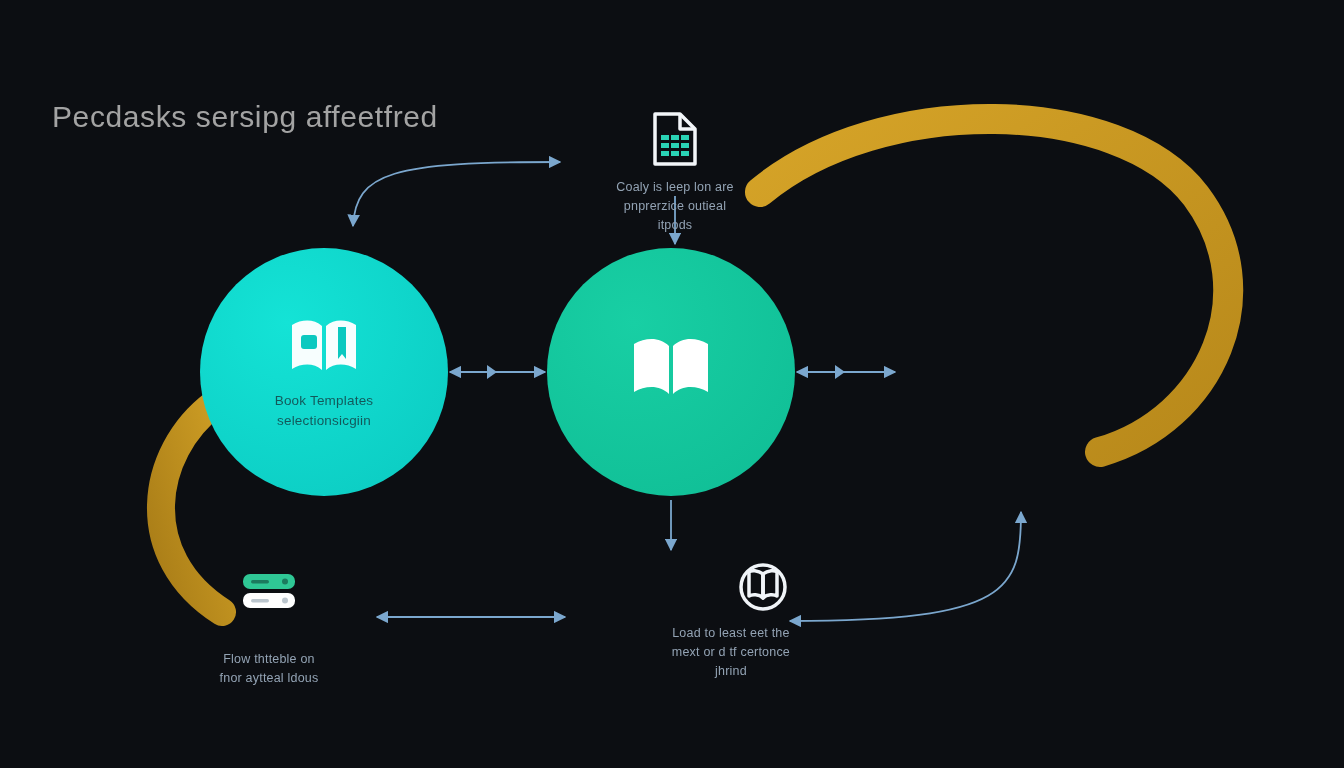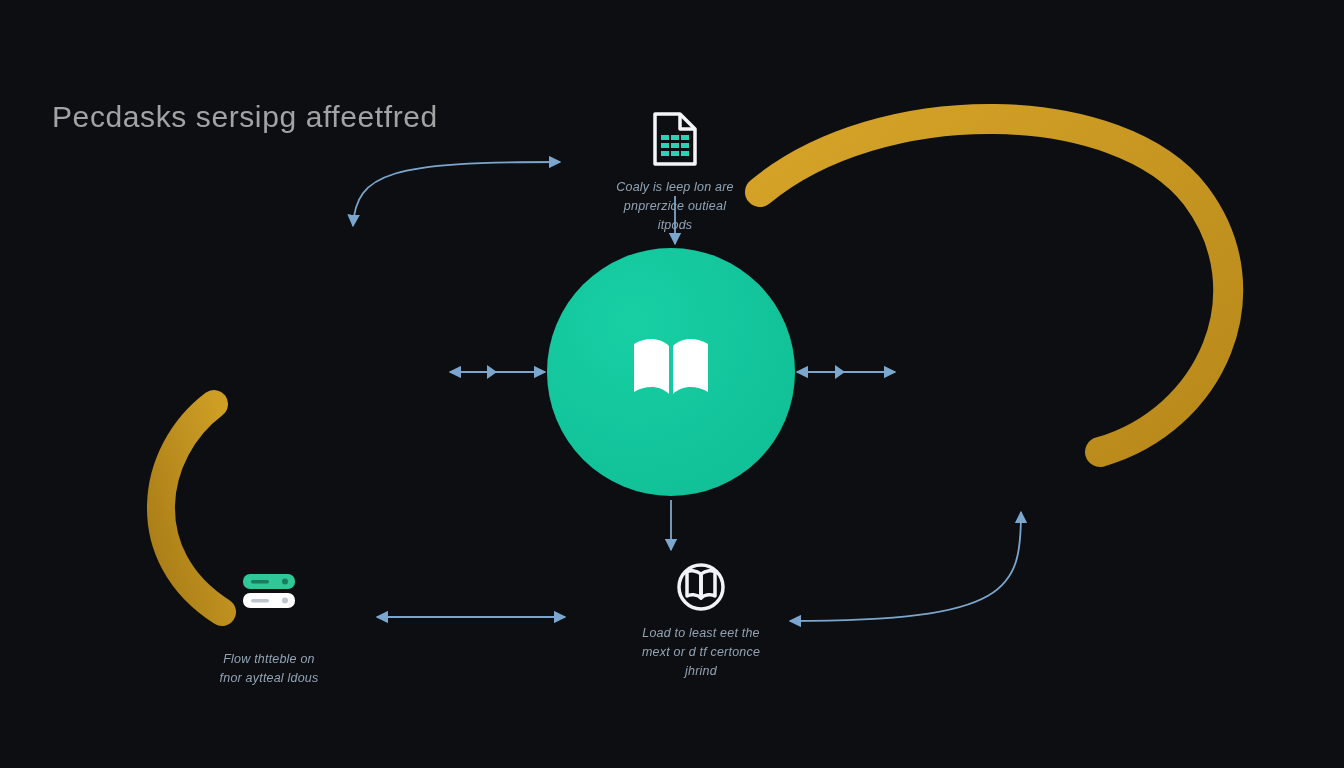--- a/index.html
+++ b/index.html
@@ -66,21 +66,20 @@
     max-width: 210px;
   }
 
   .sat {
     position: absolute;
     z-index: 5;
     display: flex;
     flex-direction: column;
     align-items: center;
     width: 240px;
-    font-style: italic;
   }
   .sat-icon {
     line-height: 0;
     display: block;
   }
   .sat-label {
     margin-top: 10px;
     text-align: center;
     font-size: 12.5px;
     line-height: 1.5;
@@ -106,20 +105,33 @@
       </linearGradient>
     </defs>
 
     <path d="M 760 192 C 880 92 1120 96 1196 196 C 1268 292 1212 420 1100 452" fill="none" stroke="url(#goldR)" stroke-width="30" stroke-linecap="round"></path>
 
     <path d="M 214 404 C 150 452 134 556 222 612" fill="none" stroke="url(#goldL)" stroke-width="28" stroke-linecap="round"></path>
   </svg>
 
   <div class="page-title">Pecdasks sersipg affeetfred</div>
 
+  <div class="node" style="left:200px; top:248px; width:248px; height:248px;
+              background:radial-gradient(circle at 35% 30%, #14e3d6, #0bc9c0);">
+    <span class="node-icon">
+      <svg width="76" height="66" viewBox="0 0 76 66">
+        <path d="M6 12c10-6 22-6 30 1v44c-8-7-20-7-30-1z" fill="#ffffff" opacity="0.97"></path>
+        <path d="M70 12c-10-6-22-6-30 1v44c8-7 20-7 30-1z" fill="#ffffff" opacity="0.97"></path>
+        <rect x="15" y="22" width="16" height="14" rx="3" fill="#0bc9c0"></rect>
+        <path d="M52 14h8v32l-4-5-4 5z" fill="#0bc9c0"></path>
+      </svg>
+    </span>
+    <div class="node-label">Book Templates
+selectionsicgiin</div>
+  </div>
 
   <div class="node" style="left:547px; top:248px; width:248px; height:248px;
               background:radial-gradient(circle at 35% 30%, #18cfa4, #0fbc94);">
     <span class="node-icon">
       <svg width="84" height="72" viewBox="0 0 84 72">
         <path d="M5 14c12-7 26-7 35 2v48c-9-9-23-9-35-2z" fill="#ffffff"></path>
         <path d="M79 14c-12-7-26-7-35 2v48c9-9 23-9 35-2z" fill="#ffffff"></path>
       </svg>
     </span>
     <div class="node-label"></div>
@@ -157,21 +169,21 @@
         <circle cx="48" cy="11.5" r="3" fill="#0c3a31" opacity="0.55"></circle>
         <rect x="6" y="23" width="52" height="15" rx="7" fill="#ffffff"></rect>
         <rect x="14" y="29" width="18" height="3.5" rx="1.7" fill="#8fa0ad" opacity="0.6"></rect>
         <circle cx="48" cy="30.5" r="3" fill="#8fa0ad" opacity="0.6"></circle>
       </svg>
     </span>
     <div class="sat-label">Flow thtteble on
 fnor aytteal ldous</div>
   </div>
 
-  <div class="sat" style="left:581px; top:560px;">
+  <div class="sat" style="left:550px; top:560px;align-items:flex-end;">
     <span class="sat-icon">
       <svg width="54" height="54" viewBox="0 0 54 54">
         <circle cx="27" cy="27" r="22" fill="none" stroke="#f0f4f8" stroke-width="3.5"></circle>
         <path d="M27 14c-5-4-12-4-14-2v24c3-2 10-2 14 2z" fill="none" stroke="#f0f4f8" stroke-width="3.5" stroke-linejoin="round"></path>
         <path d="M27 14c5-4 12-4 14-2v24c-3-2-10-2-14 2z" fill="none" stroke="#f0f4f8" stroke-width="3.5" stroke-linejoin="round"></path>
         <path d="M27 14v24" stroke="#f0f4f8" stroke-width="3"></path>
       </svg>
     </span>
     <div class="sat-label">Load to least eet the
 mext or d tf certonce

